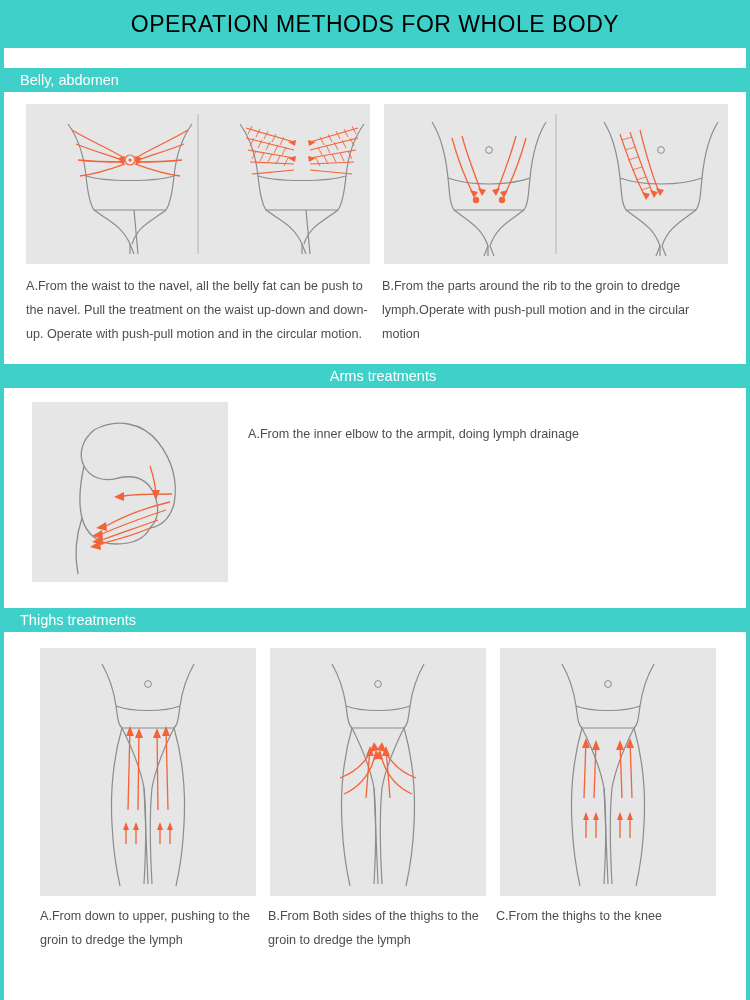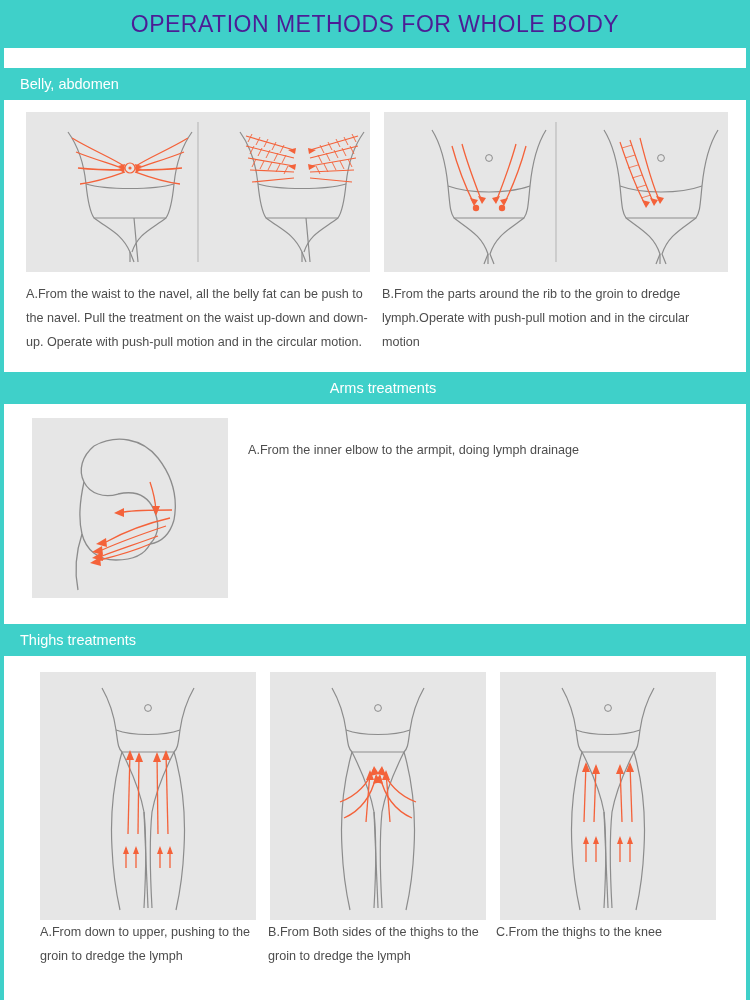--- a/index.html
+++ b/index.html
@@ -17,33 +17,33 @@
   .page {
     position: relative;
     width: 750px;
     height: 1000px;
     box-sizing: border-box;
     border-left: 4px solid #3fd0c9;
     border-right: 4px solid #3fd0c9;
   }
   .title-bar {
     background: #3fd0c9;
-    color: #4c1d95;
+    color: #000000;
     height: 48px;
     display: flex;
     align-items: center;
     justify-content: center;
     font-size: 23px;
     letter-spacing: 0.5px;
     font-weight: 400;
   }
   .section-head {
     background: #3fd0c9;
     color: #ffffff;
-    height: 32px;
+    height: 24px;
     display: flex;
     align-items: center;
     padding-left: 16px;
     font-size: 14.5px;
     box-sizing: border-box;
   }
   .sec-belly { margin-top: 20px; }
   .sec-arms  { margin-top: 0px; justify-content: center; }
   .sec-thigh { margin-top: 0px; text-align: center; }
 
@@ -93,21 +93,21 @@
     display: flex;
     gap: 14px;
     padding: 0 36px;
     margin-top: 16px;
   }
   .thigh-figs .fig-box { width: 216px; height: 248px; }
   .thigh-caps {
     display: flex;
     gap: 14px;
     padding: 0 36px;
-    margin-top: 0;
+    margin-top: 8px;
   }
   .thigh-caps .cap { width: 216px; }
 
   svg { display: block; }
 </style>
 </head>
 <body>
 
 <div class="page">
 

